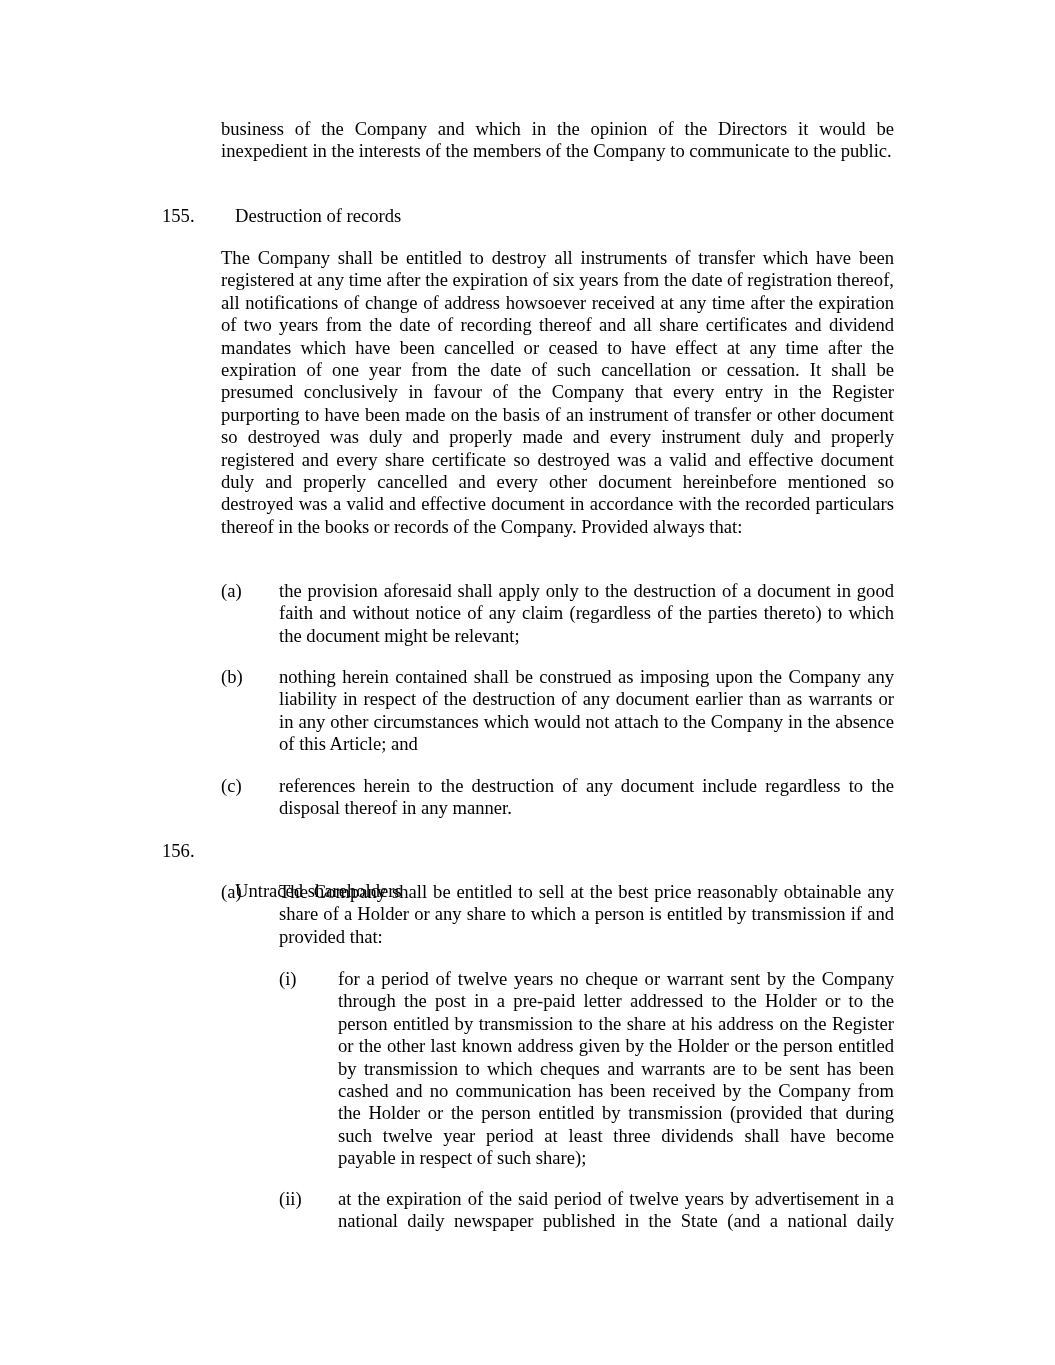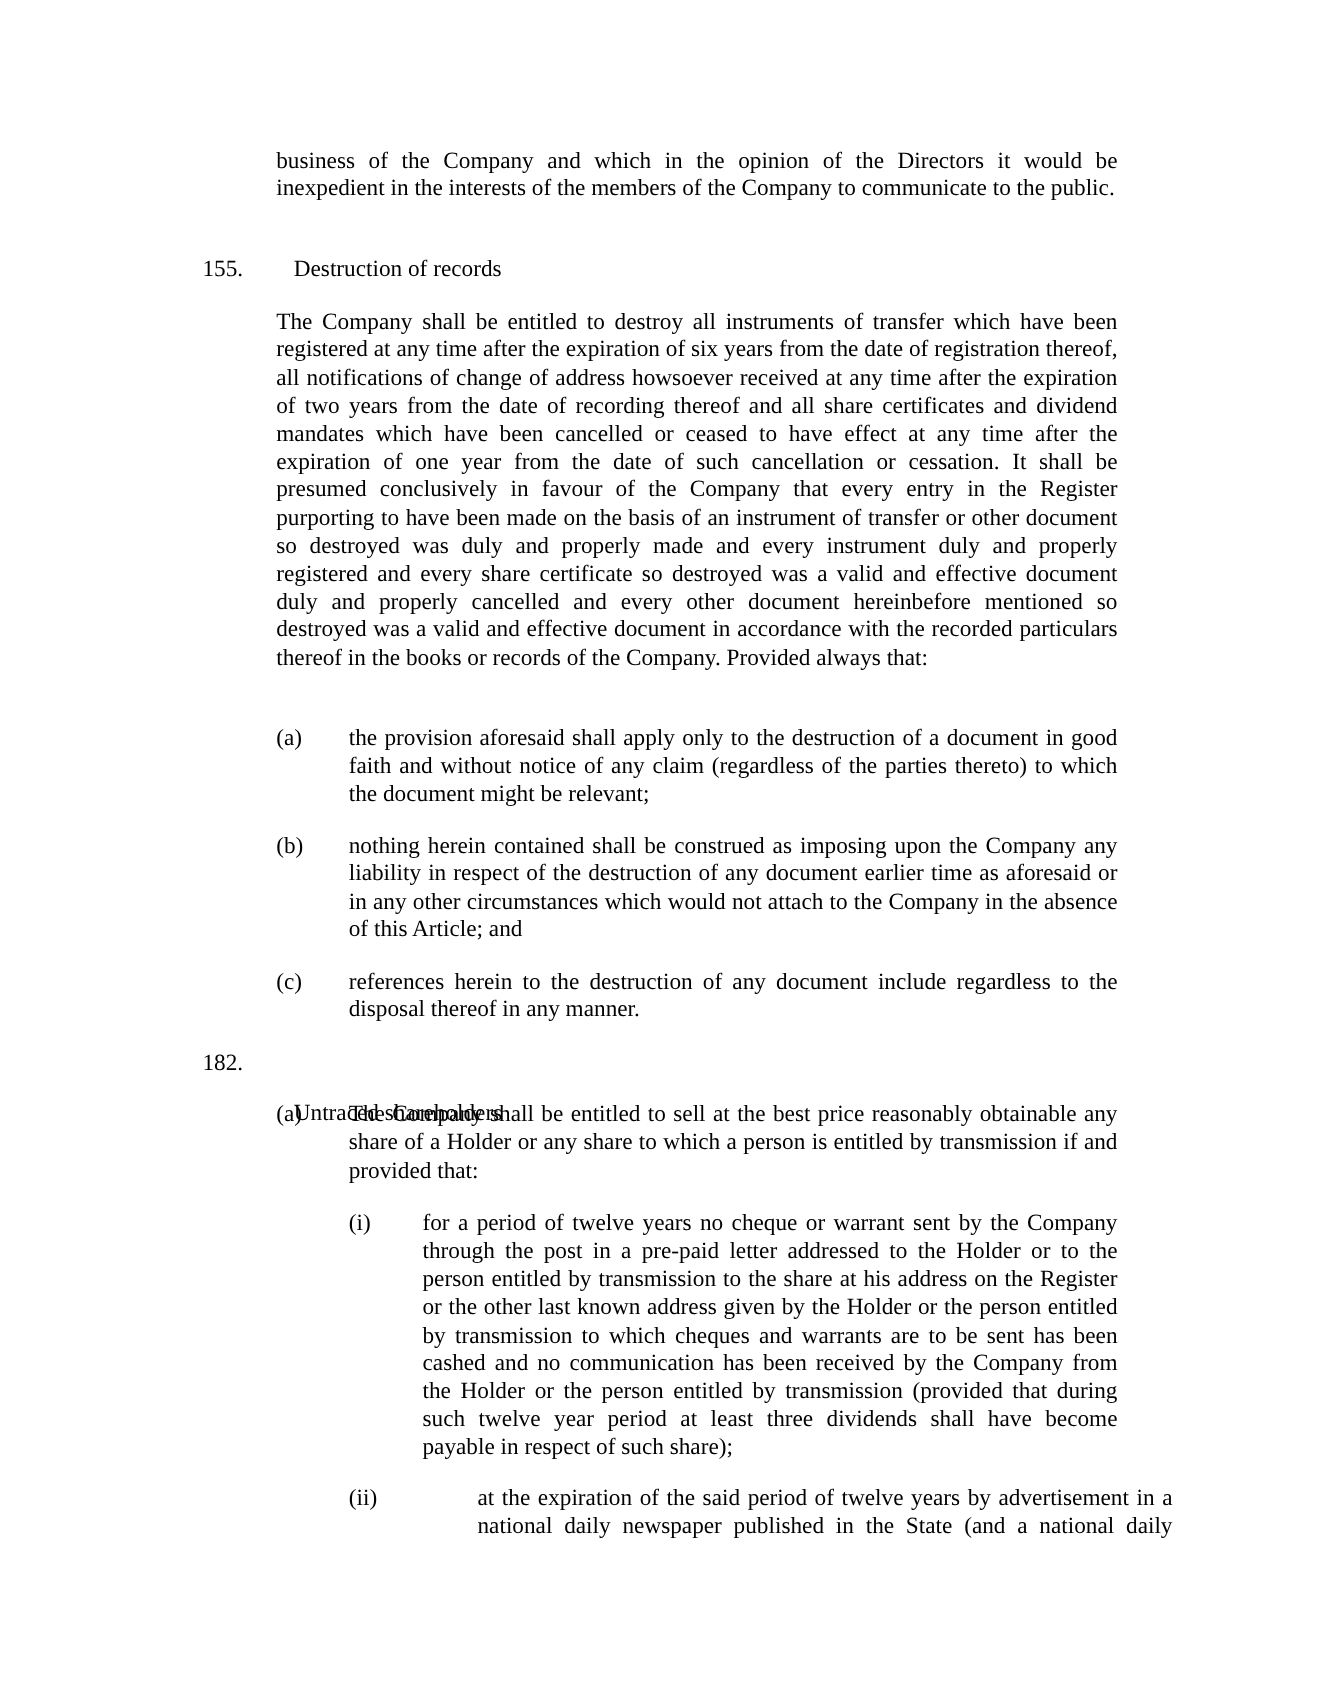--- a/index.html
+++ b/index.html
@@ -74,42 +74,42 @@
 
     <p class="block lead" style="top:247px;">The Company shall be entitled to destroy all instruments of transfer which have been registered at any time after the expiration of six years from the date of registration thereof, all notifications of change of address howsoever received at any time after the expiration of two years from the date of recording thereof and all share certificates and dividend mandates which have been cancelled or ceased to have effect at any time after the expiration of one year from the date of such cancellation or cessation.  It shall be presumed conclusively in favour of the Company that every entry in the Register purporting to have been made on the basis of an instrument of transfer or other document so destroyed was duly and properly made and every instrument duly and properly registered and every share certificate so destroyed was a valid and effective document duly and properly cancelled and every other document hereinbefore mentioned so destroyed was a valid and effective document in accordance with the recorded particulars thereof in the books or records of the Company.  Provided always that:</p>
 
     <div>
       <span class="item-label" style="top:580px;">(a)</span>
       <p class="block item-text" style="top:580px;">the provision aforesaid shall apply only to the destruction of a document in good faith and without notice of any claim (regardless of the parties thereto) to which the document might be relevant;</p>
     </div>
 
     <div>
       <span class="item-label" style="top:666px;">(b)</span>
-      <p class="block item-text" style="top:666px;">nothing herein contained shall be construed as imposing upon the Company any liability in respect of the destruction of any document earlier time as aforesaid or in any other circumstances which would not attach to the Company in the absence of this Article; and</p>
+      <p class="block item-text" style="top:666px;">nothing herein contained shall be construed as imposing upon the Company any liability in respect of the destruction of any document earlier than as warrants or in any other circumstances which would not attach to the Company in the absence of this Article; and</p>
     </div>
 
     <div>
       <span class="item-label" style="top:775px;">(c)</span>
       <p class="block item-text" style="top:775px;">references herein to the destruction of any document include regardless to the disposal thereof in any manner.</p>
     </div>
   </div>
 
   <div>
-    <span class="num" style="top:840px;">182.</span>
+    <span class="num" style="top:840px;">156.</span>
     <span class="heading" style="top:880px;">Untraced shareholders</span>
 
     <div>
       <span class="item-label" style="top:881px;">(a)</span>
       <p class="block item-text" style="top:881px;">The Company shall be entitled to sell at the best price reasonably obtainable any share of a Holder or any share to which a person is entitled by transmission if and provided that:</p>
 
       <div>
         <span class="sub-label" style="top:968px;">(i)</span>
         <p class="block sub-text" style="top:968px;">for a period of twelve years no cheque or warrant sent by the Company through the post in a pre-paid letter addressed to the Holder or to the person entitled by transmission to the share at his address on the Register or the other last known address given by the Holder or the person entitled by transmission to which cheques and warrants are to be sent has been cashed and no communication has been received by the Company from the Holder or the person entitled by transmission (provided that during such twelve year period at least three dividends shall have become payable in respect of such share);</p>
       </div>
 
       <div>
         <span class="sub-label" style="top:1188px;">(ii)</span>
-        <p class="block sub-text" style="top:1188px; text-align-last: justify; margin-left: 44px;">at the expiration of the said period of twelve years by advertisement in a national daily newspaper published in the State (and a national daily</p>
+        <p class="block sub-text" style="top:1188px; text-align-last: justify;">at the expiration of the said period of twelve years by advertisement in a national daily newspaper published in the State (and a national daily</p>
       </div>
     </div>
   </div>
 
 </div>
 
 </body></html>

